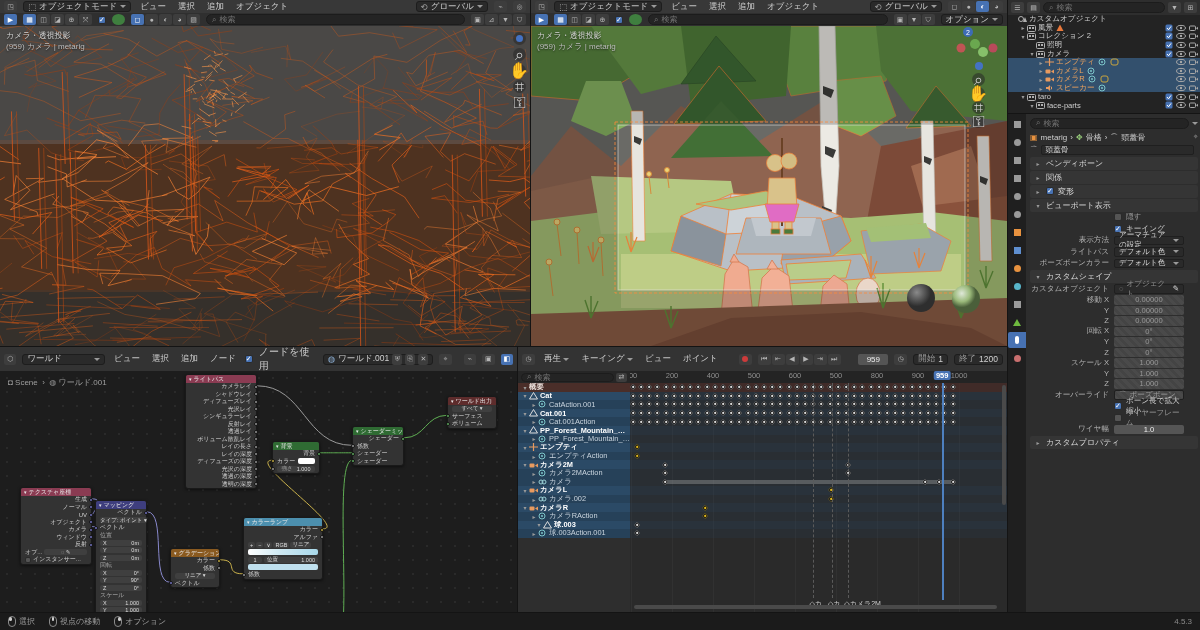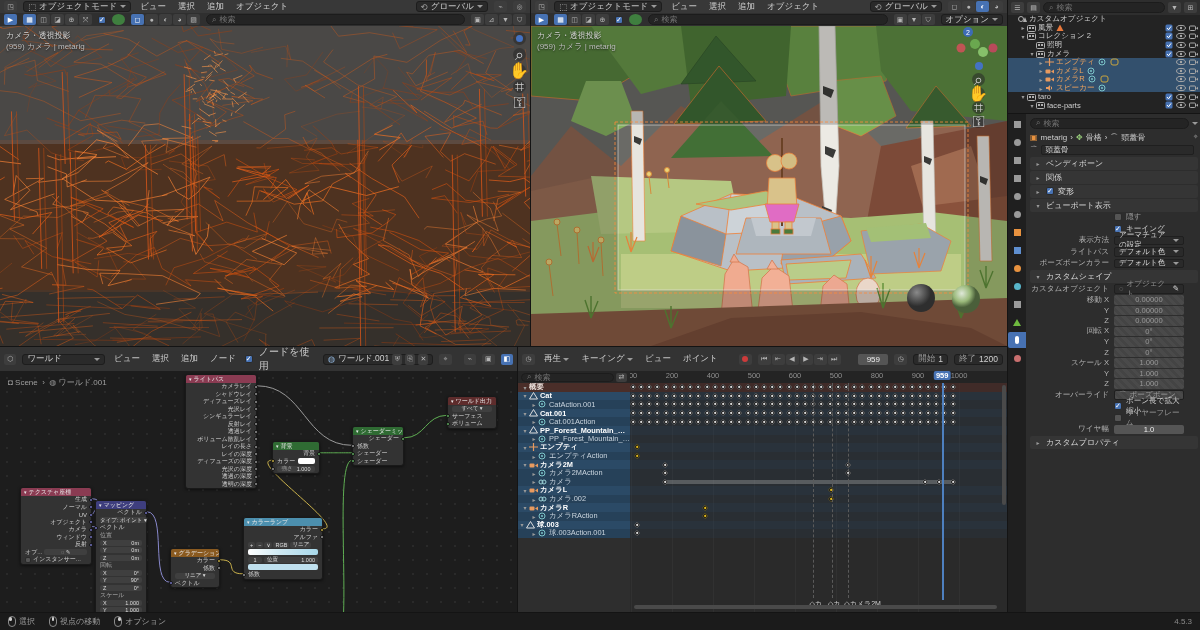--- a/index.html
+++ b/index.html
@@ -1166,21 +1166,21 @@
           <div class="chan" style="top: 129px; height: 8.6px; background: rgb(38, 65, 89); color: rgb(201, 212, 222); font-weight: normal; padding-left: 12px;">
             <span class="oarr">▸</span>
             <span style="display: inline-flex; align-items: center; flex: 0 0 auto; margin-right: 2px;">
               <svg width="9" height="8">
                 <circle cx="4" cy="4" r="3" fill="none" stroke="#7cc4c9"></circle>
                 <circle cx="4" cy="4" r="1" fill="#7cc4c9"></circle>
               </svg>
             </span>
             <span style="overflow: hidden; text-overflow: ellipsis;">カメラRAction</span>
           </div>
-          <div class="chan" style="top: 137.6px; height: 8.6px; background: rgb(43, 74, 102); color: rgb(255, 255, 255); font-weight: bold; padding-left: 0;">
+          <div class="chan" style="top: 137.6px; height: 8.6px; background: rgb(43, 74, 102); color: rgb(255, 255, 255); font-weight: bold; padding-left: 17px;">
             <span class="oarr">▾</span>
             <span style="display: inline-flex; align-items: center; flex: 0 0 auto; margin-right: 2px;">
               <svg width="9" height="8">
                 <polygon points="4.5,0.5 8.5,7 0.5,7" fill="none" stroke="#dcdcdc"></polygon>
               </svg>
             </span>
             <span style="overflow: hidden; text-overflow: ellipsis;">球.003</span>
           </div>
           <div class="chan" style="top: 146.2px; height: 8.6px; background: rgb(38, 65, 89); color: rgb(201, 212, 222); font-weight: normal; padding-left: 12px;">
             <span class="oarr">▸</span>

